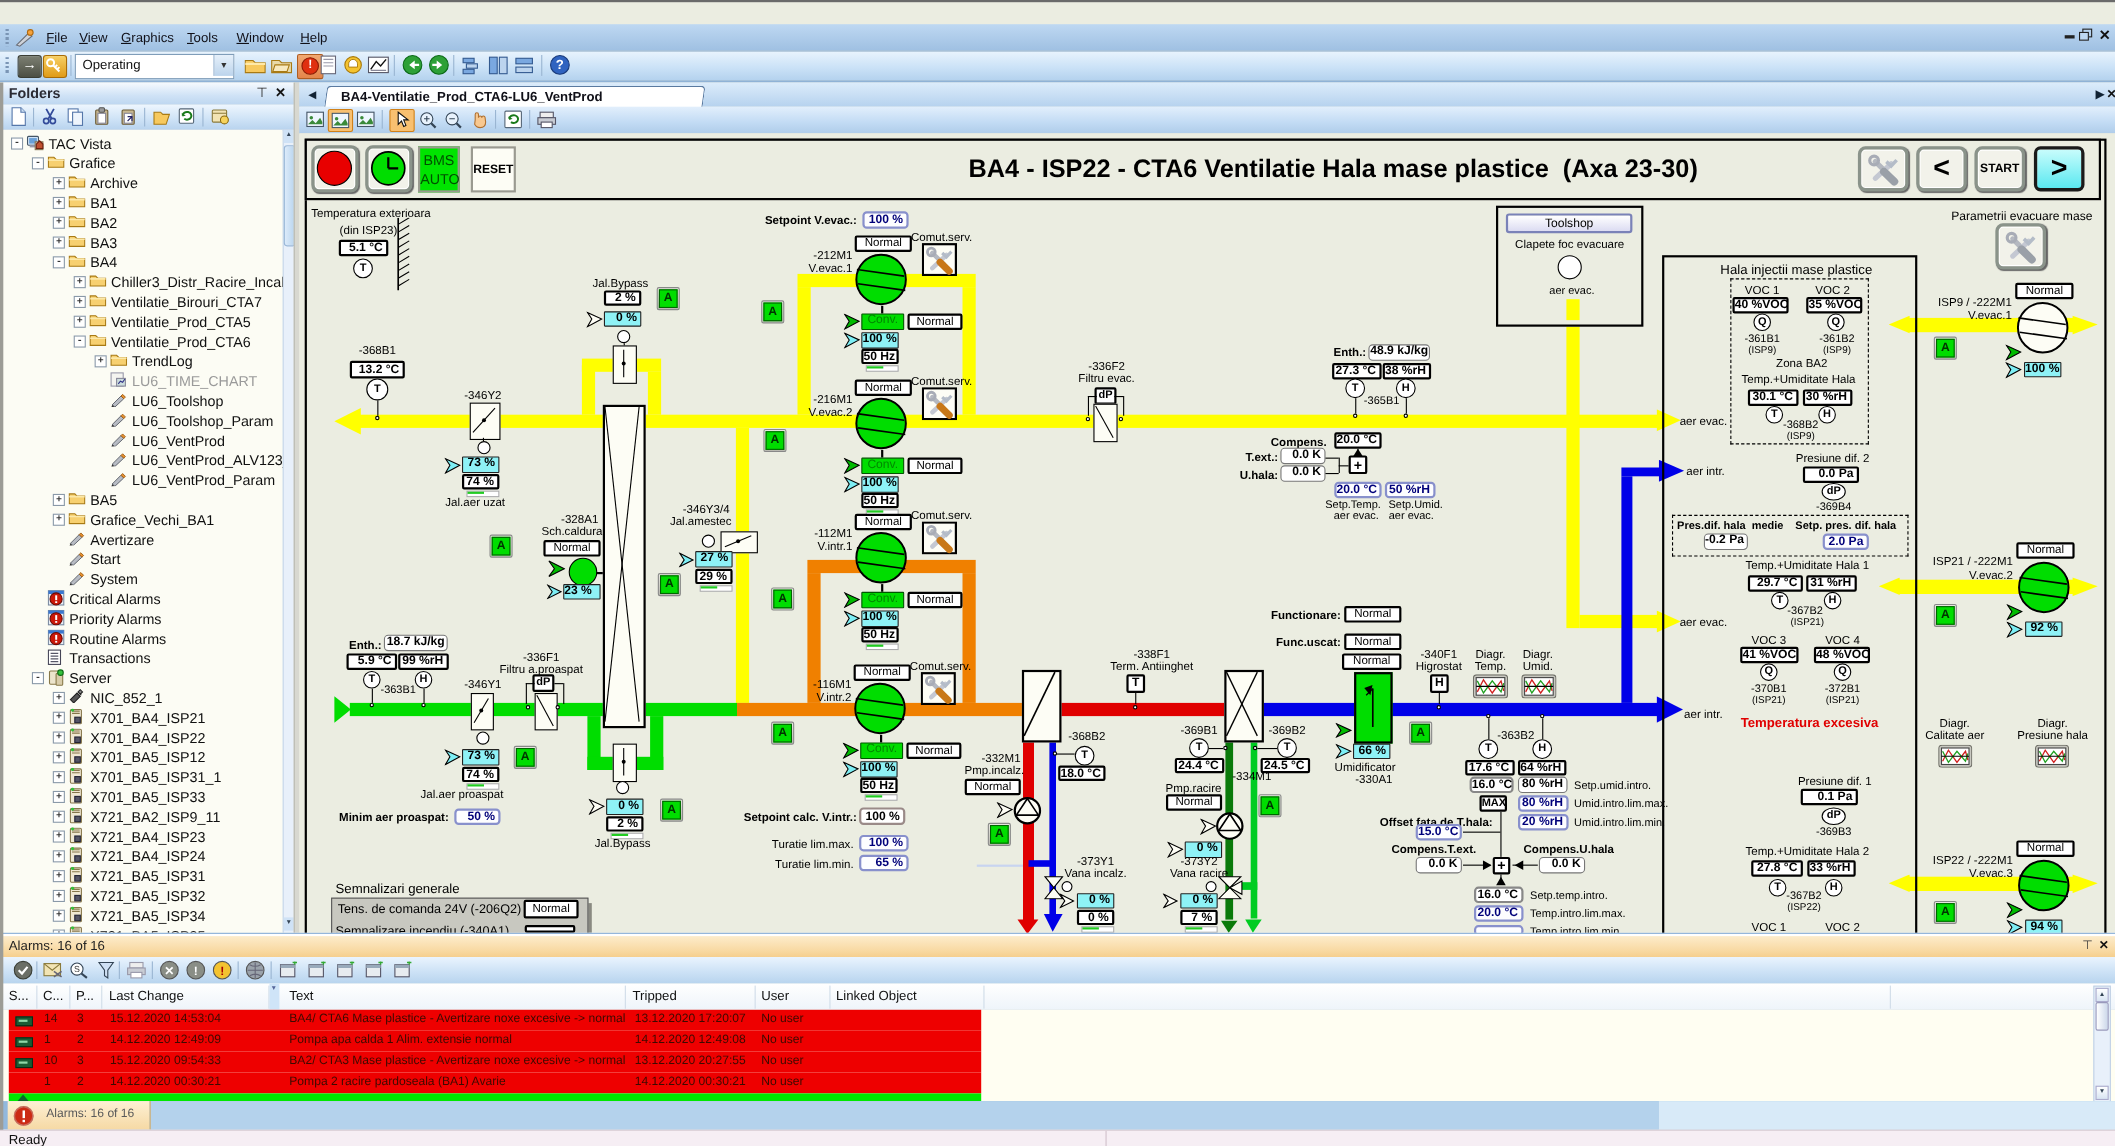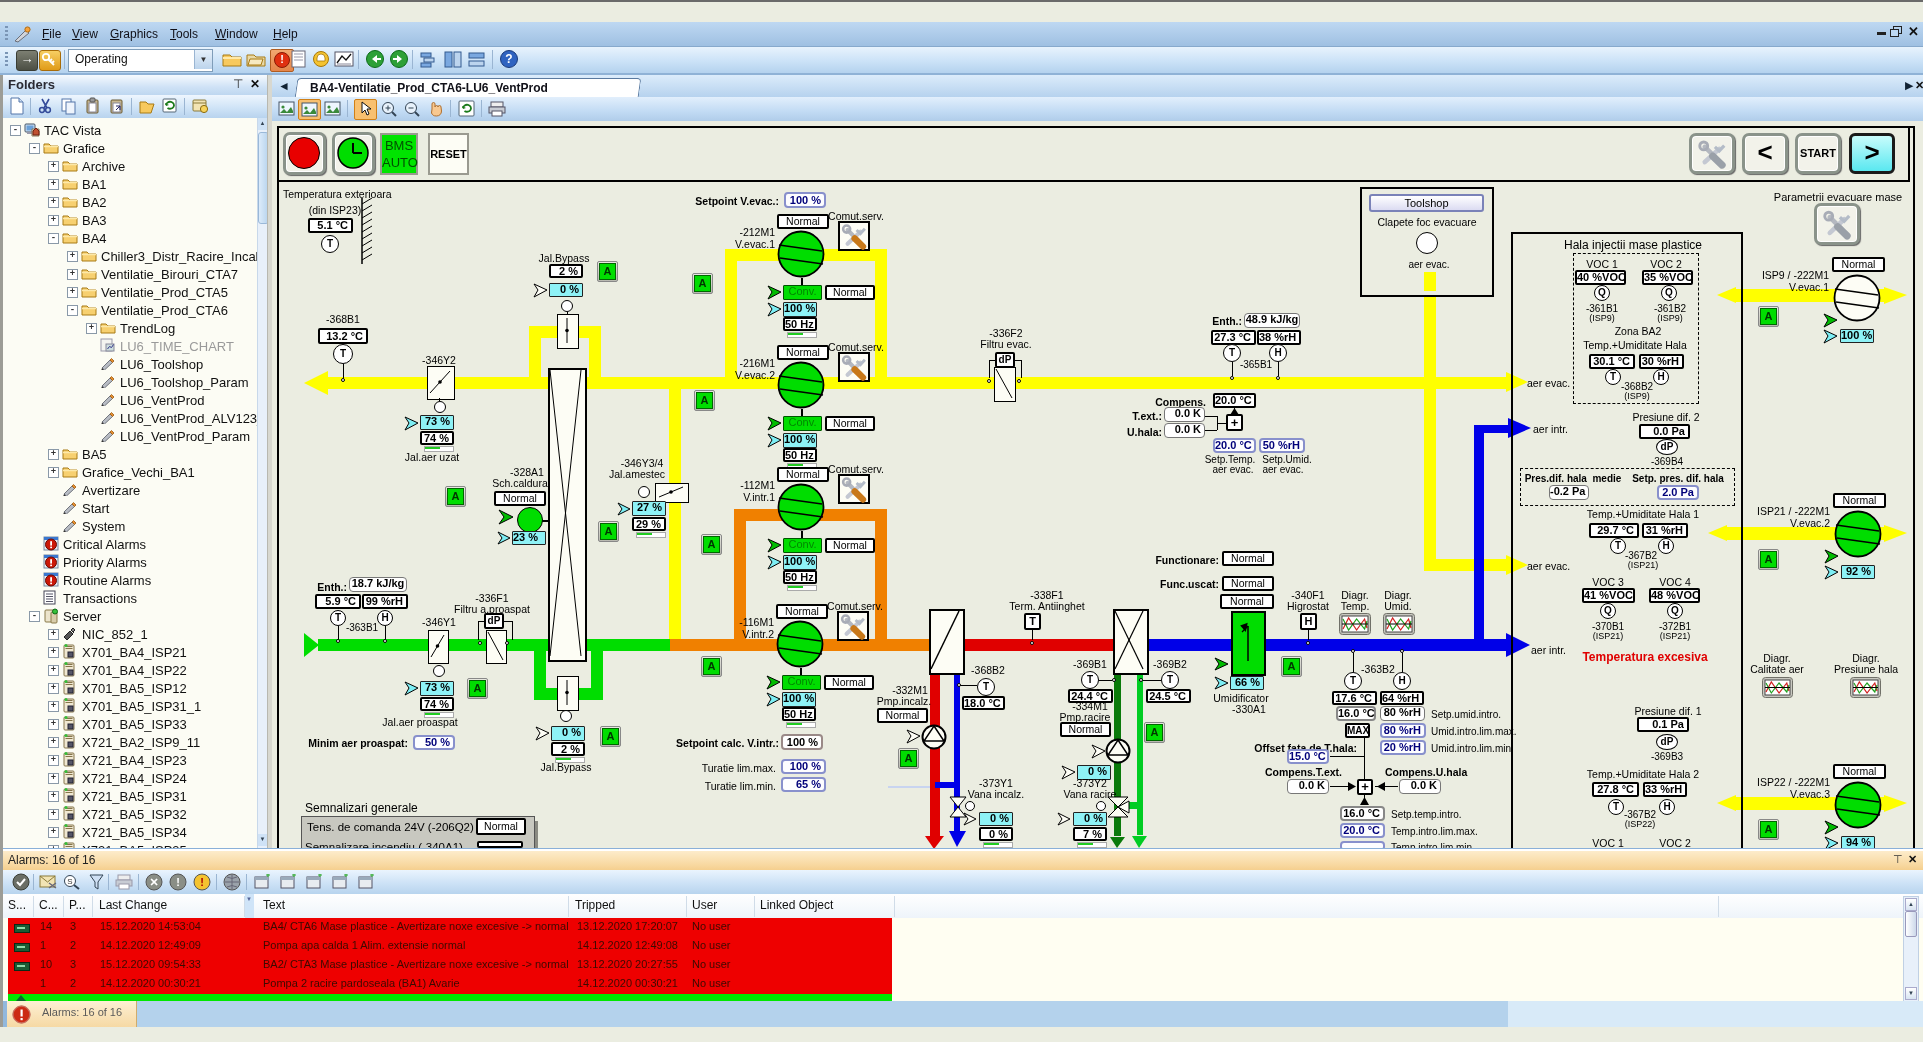--- a/index.html
+++ b/index.html
@@ -565,20 +565,21 @@
     </svg>
 <div style="position:absolute;left:283px;top:132px;width:43px;height:43px;background:#f2f2ea;border:3px solid #8a938a;border-radius:7px;box-sizing:border-box;box-shadow:inset 0 0 0 1px #fff,1px 1px 1px #666"></div>
 <div style="position:absolute;left:288px;top:137px;width:32px;height:32px;background:#e80000;border:1.5px solid #000;border-radius:50%;box-sizing:border-box;text-align:center;font:bold 10px 'Liberation Sans',sans-serif;line-height:29px"></div>
 <div style="position:absolute;left:332px;top:132px;width:43px;height:43px;background:#f2f2ea;border:3px solid #8a938a;border-radius:7px;box-sizing:border-box;box-shadow:inset 0 0 0 1px #fff,1px 1px 1px #666"></div>
 <svg style="position:absolute;left:337px;top:137px" width="33" height="33" viewBox="0 0 33 33">
       <circle cx="16" cy="16" r="15" fill="#00dd00" stroke="#000" stroke-width="1.5"></circle>
       <path d="M16 16 V6 M16 16 H25" stroke="#000" stroke-width="2"></path>
     </svg>
 <div style="position:absolute;left:380px;top:133px;width:38px;height:42px;background:#00e400;border:2px solid #9a9a90;box-sizing:border-box;text-align:center;font:13px 'Liberation Sans',sans-serif;color:#005000;line-height:17px;padding-top:2px">BMS<br>AUTO</div>
 <div style="position:absolute;left:428px;top:133px;width:41px;height:42px;background:#fdfdf5;border:2px solid #9a9a90;box-sizing:border-box;text-align:center;font:bold 11px 'Liberation Sans',sans-serif;color:#000;line-height:38px;letter-spacing:0">RESET</div>
+<div style="position:absolute;left:1212px;top:140px;transform:translateX(-50%);font:bold 23px 'Liberation Sans',sans-serif;color:#000;white-space:nowrap;">BA4 - ISP22 - CTA6 Ventilatie Hala mase plastice&nbsp; (Axa 23-30)</div>
 <div style="position:absolute;left:1689px;top:133px;width:46px;height:41px;background:#f2f2ea;border:3px solid #8a938a;border-radius:7px;box-sizing:border-box;box-shadow:inset 0 0 0 1px #fff,1px 1px 1px #666"></div>
 <svg style="position:absolute;left:1694px;top:137px" width="36" height="33" viewBox="0 0 36 33">
       <path d="M10.799999999999999 9.9 L22.32 21.12" stroke="#b4b8c0" stroke-width="4.68" stroke-linecap="round"></path>
       <circle cx="9.72" cy="8.91" r="3.96" fill="none" stroke="#a8acb6" stroke-width="2.88"></circle>
       <path d="M10.799999999999999 25.080000000000002 L25.2 11.879999999999999" stroke="#c4c8d2" stroke-width="4.68" stroke-linecap="round"></path>
       <path d="M20.88 9.9 L25.2 13.86 L30.24 8.58" stroke="#b4bcc8" stroke-width="3.2399999999999998" fill="none"></path>
       <path d="M18.72 19.139999999999997 L28.080000000000002 28.05" stroke="#9aa0a8" stroke-width="7.2" stroke-linecap="round"></path>
     </svg>
 <div style="position:absolute;left:1742px;top:133px;width:46px;height:41px;background:#f2f2ea;border:3px solid #8a938a;border-radius:7px;box-sizing:border-box;box-shadow:inset 0 0 0 1px #fff,1px 1px 1px #666">
       <div style="text-align:center;font:bold 26px 'Liberation Sans',sans-serif;margin-top:1px">&lt;</div>
@@ -985,21 +986,21 @@
 <div style="position:absolute;left:1090px;top:658px;transform:translateX(-50%);font:10.5px 'Liberation Sans',sans-serif;color:#000;white-space:nowrap;">-369B1</div>
 <div style="position:absolute;left:1081px;top:671px;width:18px;height:18px;background:#fff;border:1.5px solid #000;border-radius:50%;box-sizing:border-box;text-align:center;font:bold 10px 'Liberation Sans',sans-serif;line-height:15px">T</div>
 <div style="position:absolute;left:1068px;top:689px;width:45px;height:14px;background:#fff;border:2px solid #000;border-radius:2px;text-align:right;padding-right:3px;box-sizing:border-box;font:bold 11px 'Liberation Sans',sans-serif;color:#000;line-height:10px;white-space:nowrap">24.4 °C</div>
 <div style="position:absolute;left:1099px;top:680px;width:13px;height:1px;background:#000;"></div>
 <div style="position:absolute;left:1112px;top:678px;width:4px;height:4px;background:#fff;border:1px solid #000;border-radius:50%;box-sizing:border-box"></div>
 <div style="position:absolute;left:1170px;top:658px;transform:translateX(-50%);font:10.5px 'Liberation Sans',sans-serif;color:#000;white-space:nowrap;">-369B2</div>
 <div style="position:absolute;left:1161px;top:671px;width:18px;height:18px;background:#fff;border:1.5px solid #000;border-radius:50%;box-sizing:border-box;text-align:center;font:bold 10px 'Liberation Sans',sans-serif;line-height:15px">T</div>
 <div style="position:absolute;left:1146px;top:689px;width:45px;height:14px;background:#fff;border:2px solid #000;border-radius:2px;text-align:right;padding-right:3px;box-sizing:border-box;font:bold 11px 'Liberation Sans',sans-serif;color:#000;line-height:10px;white-space:nowrap">24.5 °C</div>
 <div style="position:absolute;left:1143px;top:680px;width:18px;height:1px;background:#000;"></div>
 <div style="position:absolute;left:1139px;top:678px;width:4px;height:4px;background:#fff;border:1px solid #000;border-radius:50%;box-sizing:border-box"></div>
-<div style="position:absolute;left:1090px;top:700px;transform:translateX(-50%);font:10.5px 'Liberation Sans',sans-serif;color:#000;white-space:nowrap;">-334M1</div>
+<div style="position:absolute;left:1138px;top:700px;transform:translateX(-50%);font:10.5px 'Liberation Sans',sans-serif;color:#000;white-space:nowrap;">-334M1</div>
 <div style="position:absolute;left:1085px;top:711px;transform:translateX(-50%);font:10.5px 'Liberation Sans',sans-serif;color:#000;white-space:nowrap;">Pmp.racire</div>
 <div style="position:absolute;left:1060px;top:722px;width:51px;height:15px;background:#fff;border:2px solid #000;border-radius:2px;text-align:center;box-sizing:border-box;font:10.5px 'Liberation Sans',sans-serif;color:#000;line-height:11px;white-space:nowrap">Normal</div>
 <svg style="position:absolute;left:1091px;top:744px" width="15" height="15" viewBox="0 0 15 15">
       <polygon points="1,1 14,7 1,14 5,7" fill="#fdfdf5" stroke="#000" stroke-width="1"></polygon>
     </svg>
 <svg style="position:absolute;left:1105px;top:738px" width="26" height="26" viewBox="0 0 26 26">
       <circle cx="13" cy="13" r="11.5" fill="#fdfdf5" stroke="#000" stroke-width="2"></circle>
       <path d="M13 2 L23 17 L3 17 Z" fill="#fdfdf5" stroke="#000" stroke-width="1.5"></path>
     </svg>
 <div style="position:absolute;left:1144px;top:722px;width:19px;height:19px;background:linear-gradient(#e8e8e0,#b8b8b0);border:1px solid #888;border-radius:2px"></div>
@@ -1396,14 +1397,18 @@
       <div style="position:absolute;left:1508px;top:0;width:415px;height:26px;background:#d8eaf8"></div>
       <div style="position:absolute;left:7px;top:0px;width:129px;height:26px;background:linear-gradient(#fdf0d4,#f6d9a4);border-right:1px solid #d0ac6c;"></div>
       <div style="position:absolute;left:12px;top:4px"><svg width="19" height="19">
           <circle cx="9.5" cy="9.5" r="8.5" fill="#cc2a14" stroke="#7a1206"></circle>
           <circle cx="9.5" cy="9.5" r="8.5" fill="none" stroke="#f0a090" stroke-width="1.5" opacity=".6"></circle>
           <rect x="8.5" y="4.5" width="2.2" height="7" fill="#fff"></rect>
           <rect x="8.5" y="13" width="2.2" height="2.2" fill="#fff"></rect>
         </svg></div>
       <div style="position:absolute;left:42px;top:5px;font:11px 'Liberation Sans',sans-serif;color:#5a5a5a">Alarms: 16 of 16</div>
     </div>
+<div style="position:absolute;left:0;top:1027px;width:1923px;height:15px;background:#f6eef4;border-top:1px solid #d8ccd4;">
+      <div style="position:absolute;left:8px;top:1px;font:12px 'Liberation Sans',sans-serif;color:#111">Ready</div>
+      <div style="position:absolute;left:1005px;top:0;width:1px;height:15px;background:#cfc0ca"></div>
+    </div>
 
 </div>
 
 </body></html>

